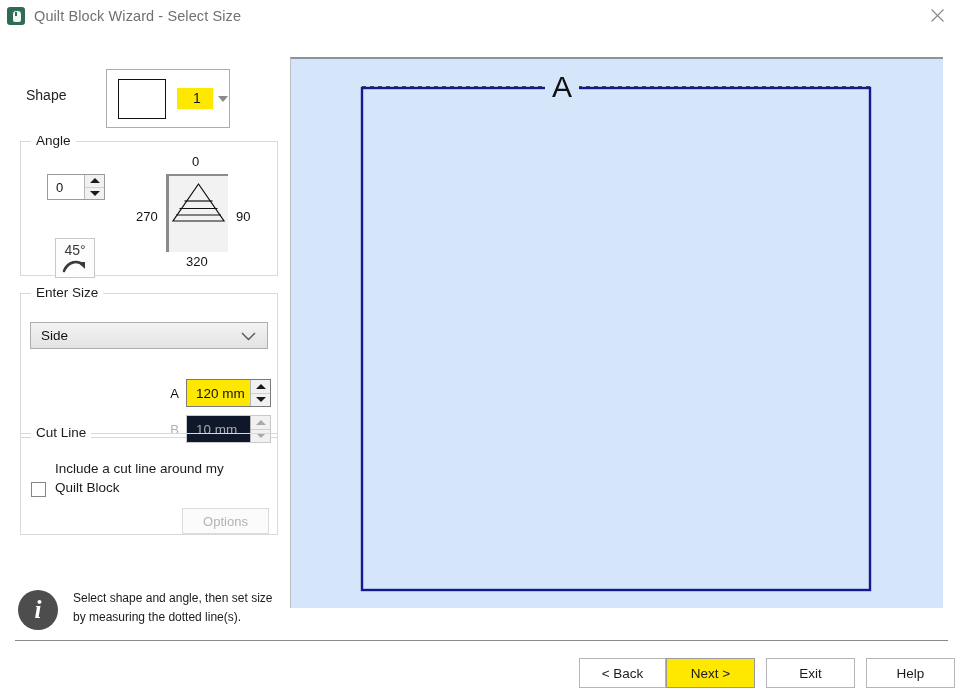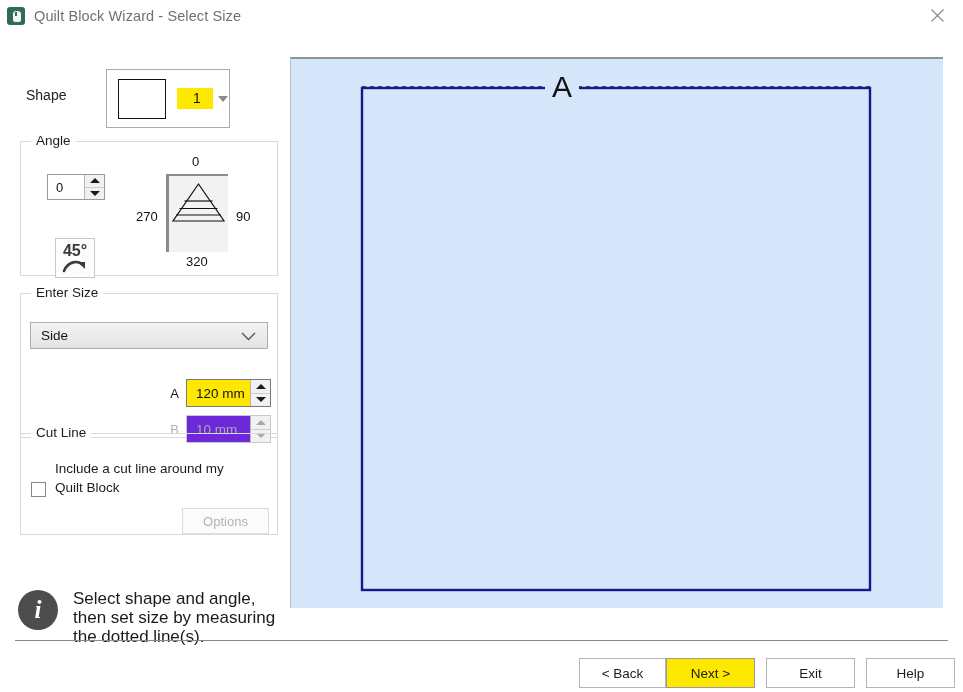--- a/index.html
+++ b/index.html
@@ -175,21 +175,21 @@
     position: absolute;
     left: 34px; top: 96px;
     width: 40px; height: 40px;
     border: 1px solid #c8c8c8;
     background: #fdfdfd;
     display: flex; flex-direction: column;
     align-items: center; justify-content: center;
     cursor: pointer;
   }
   .rot45 .deg {
-    font-size: 16px; font-weight: bold; color: #3a3a3a;
+    font-size: 14px; font-weight: normal; color: #3a3a3a;
     line-height: 13px;
   }
   .rot45 svg { display: block; margin-top: 1px; }
 
   .angle-dial-wrap {
     position: absolute;
     left: 123px; top: 10px;
     width: 125px; height: 120px;
   }
   .dial-box {
@@ -244,21 +244,21 @@
   }
   .size-letter.on  { color: #111; }
   .size-letter.off { color: #b2b2b2; }
 
   .size-field {
     width: 85px; height: 28px;
     display: flex;
     border: 1px solid #9b9b9b;
   }
   .size-field.hl { background: #ffe800; border-color: #7a7a7a; }
-  .size-field.dim { background: #6d28d9; border-color: #c9c9c9; }
+  .size-field.dim { background: #0f172a; border-color: #c9c9c9; }
   .size-field .val {
     flex: 1;
     display: flex; align-items: center;
     padding-left: 9px;
     font-size: 13.5px;
   }
   .size-field.hl .val  { color: #111; border-radius: 6px; }
   .size-field.dim .val { color: #a9a9a9; }
   .size-field .spin-btns { background: #f1f1f1; }
   .size-field.dim .tri-up { border-bottom-color: #a9a9a9; }
@@ -310,21 +310,21 @@
     color: #ffffff;
     flex: none;
     display: flex; align-items: center; justify-content: center;
     font-family: "Liberation Serif", serif;
     font-size: 25px; font-weight: bold;
     font-style: italic;
     margin-top: 1px;
   }
   .hint-text {
     margin-left: 15px;
-    font-size: 17px;
+    font-size: 12px;
     color: #1b1b1b;
     line-height: 19px;
   }
 
   
   .canvas {
     position: absolute;
     left: 290px; top: 57px;
     width: 653px; height: 551px;
     background: #d6e6fa;

